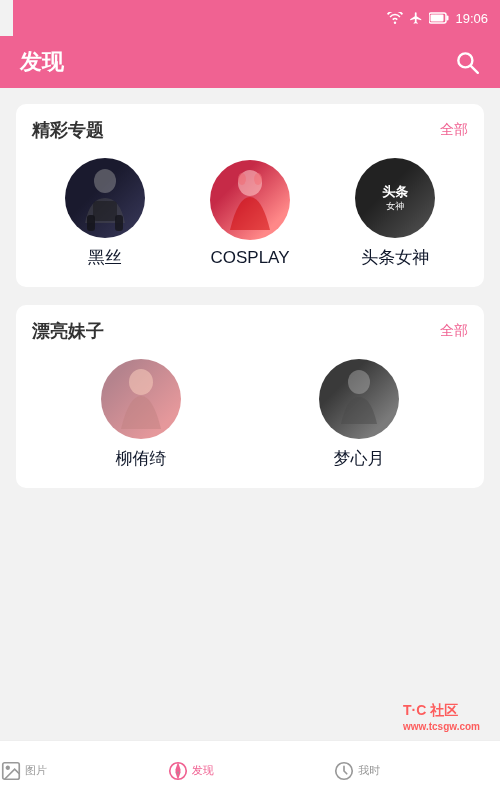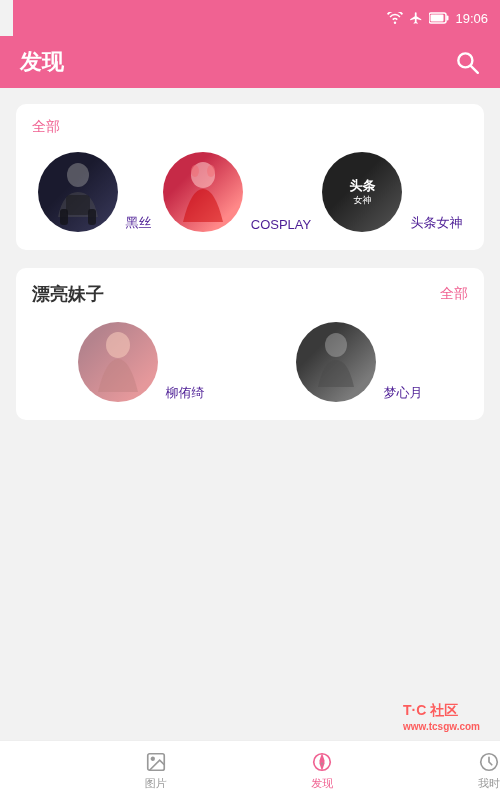--- a/index.html
+++ b/index.html
@@ -84,41 +84,41 @@
     }
 
     
     .avatars-row {
       display: flex;
       justify-content: space-around;
       align-items: center;
     }
     .avatar-item {
       display: flex;
-      flex-direction: row;
-      align-items: flex-end;
+      flex-direction: column;
+      align-items: center;
       gap: 8px;
       cursor: pointer;
     }
     .avatar-circle {
       width: 80px;
       height: 80px;
       border-radius: 50%;
       overflow: hidden;
       background: #ddd;
       display: flex;
       align-items: center;
       justify-content: center;
       font-size: 11px;
       color: #999;
       position: relative;
     }
     .avatar-label {
-      font-size: 13px;
-      color: #4c1d95;
+      font-size: 17px;
+      color: #0f172a;
       text-align: center;
     }
 
     
     .av1 { background: linear-gradient(135deg, #1a1a2e 40%, #3a3a5c 100%); }
     .av2 { background: linear-gradient(135deg, #c62a47 30%, #f88 80%); }
     .av3 { background: linear-gradient(135deg, #222 40%, #555 100%); }
     .av4 { background: linear-gradient(135deg, #e8b4b8 30%, #c9847a 80%); }
 
     .av5 { background: linear-gradient(135deg, #b5838d 20%, #e5989b 80%); }
@@ -157,22 +157,22 @@
       right: 0;
       height: 60px;
       background: white;
       border-top: 1px solid #eee;
       display: flex;
       align-items: center;
       justify-content: space-around;
     }
     .nav-item {
       display: flex;
-      flex-direction: column;
-      align-items: flex-end;
+      flex-direction: row;
+      align-items: center;
       gap: 3px;
       cursor: pointer;
       flex: 1;
     }
     .nav-icon {
       width: 22px;
       height: 22px;
       display: flex;
       align-items: center;
       justify-content: center;
@@ -243,20 +243,21 @@
   <svg class="header-search-icon" viewBox="0 0 24 24" fill="white">
     <circle cx="10.5" cy="10.5" r="6.5" stroke="white" stroke-width="2.2" fill="none"></circle>
     <line x1="15.5" y1="15.5" x2="22" y2="22" stroke="white" stroke-width="2.2" stroke-linecap="round"></line>
   </svg>
 </div>
 
 <div class="main-content">
 
   <div class="section">
     <div class="section-header">
+      <span class="section-title">精彩专题</span>
       <span class="section-more">全部</span>
     </div>
     <div class="avatars-row">
 
       <div class="avatar-item">
         <div class="avatar-circle av1">
           <svg class="avatar-svg" viewBox="0 0 60 70" fill="none">
             <ellipse cx="30" cy="18" rx="11" ry="12" fill="#aaa" opacity="0.6"></ellipse>
             <path d="M10 60 Q15 35 30 35 Q45 35 50 60" fill="#555" opacity="0.6"></path>
             <rect x="18" y="38" width="24" height="20" rx="4" fill="#222" opacity="0.8"></rect>

